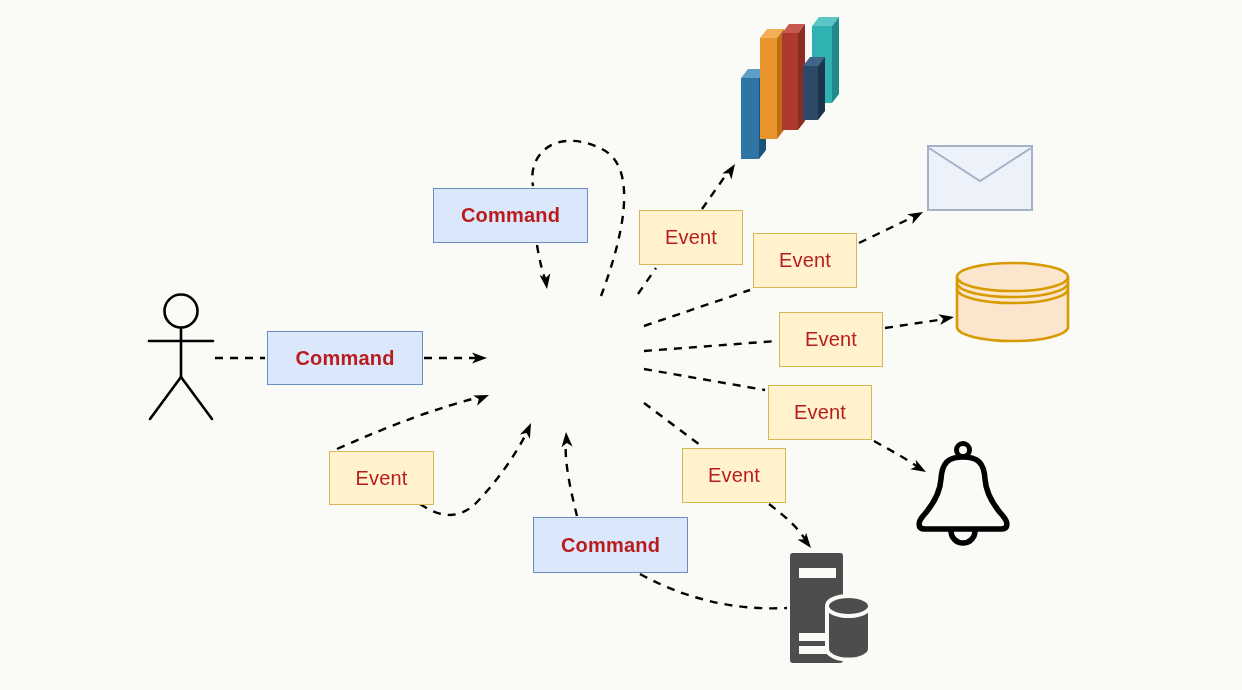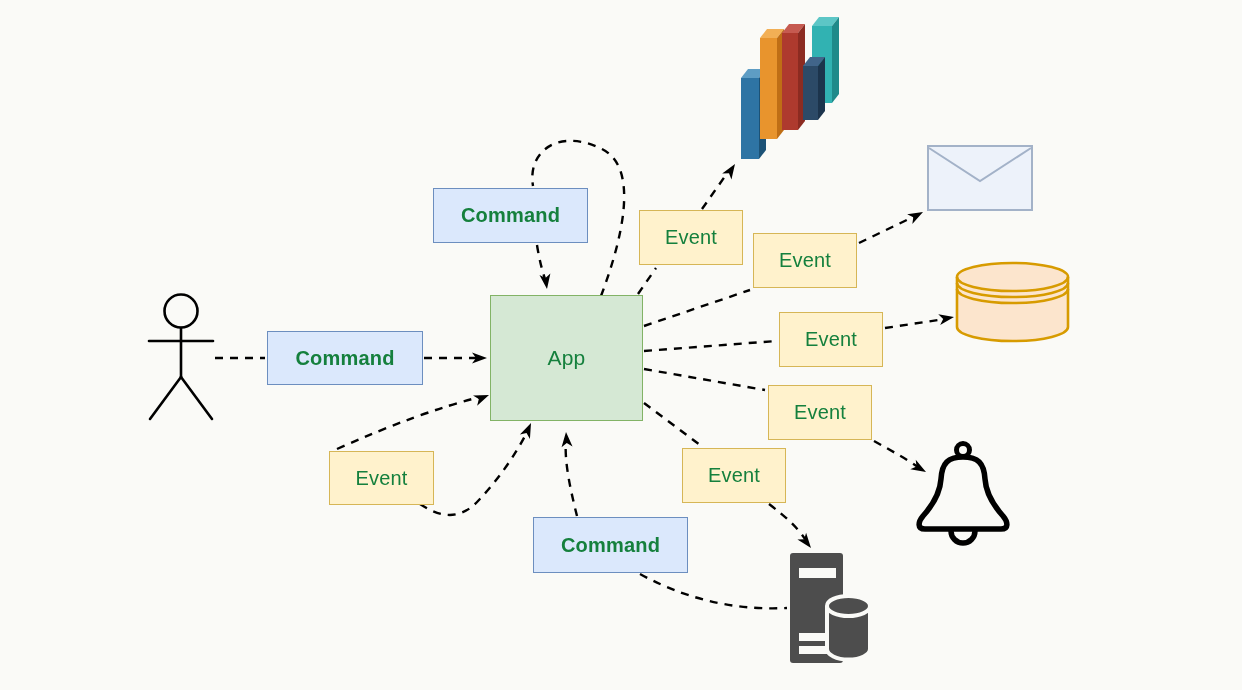--- a/index.html
+++ b/index.html
@@ -9,21 +9,21 @@
     background:#FAFAF7;
     overflow:hidden;
     font-family:"Liberation Sans",sans-serif;
   }
   .layer{position:absolute;left:0;top:0;}
   .node{
     position:absolute;
     display:flex;align-items:center;justify-content:center;
     box-sizing:border-box;
     border:1.5px solid #000;
-    color:#15803d;
+    color:#b91c1c;
     text-align:right;
     letter-spacing:.2px;
   }
   .command{background:#DBE8FC;border-color:#6C8EBF;font-weight:bold;font-size:20px;}
   .event{background:#FFF2CC;border-color:#D6B656;font-weight:normal;font-size:20px;}
   .app{background:#D5E8D4;border-color:#82B366;font-size:21px;font-weight:400;}
 </style>
 </head>
 <body>
 
@@ -148,21 +148,20 @@
       <ellipse cx="848.5" cy="606" rx="21.5" ry="10" fill="#4D4D4D" stroke="#FAFAF7" stroke-width="4"></ellipse>
     </g>
   </svg>
 
   <div class="node command" style="left:267px;top:331px;width:156px;height:54px">Command</div>
 
   <div class="node command" style="left:433px;top:188px;width:155px;height:55px">Command</div>
 
   <div class="node command" style="left:533px;top:517px;width:155px;height:56px">Command</div>
 
-  <div class="node app" style="left:490px;top:295px;width:153px;height:126px">App</div>
 
   <div class="node event" style="left:329px;top:451px;width:105px;height:54px">Event</div>
 
   <div class="node event" style="left:639px;top:210px;width:104px;height:55px">Event</div>
 
   <div class="node event" style="left:753px;top:233px;width:104px;height:55px">Event</div>
 
   <div class="node event" style="left:779px;top:312px;width:104px;height:55px">Event</div>
 
   <div class="node event" style="left:768px;top:385px;width:104px;height:55px">Event</div>

